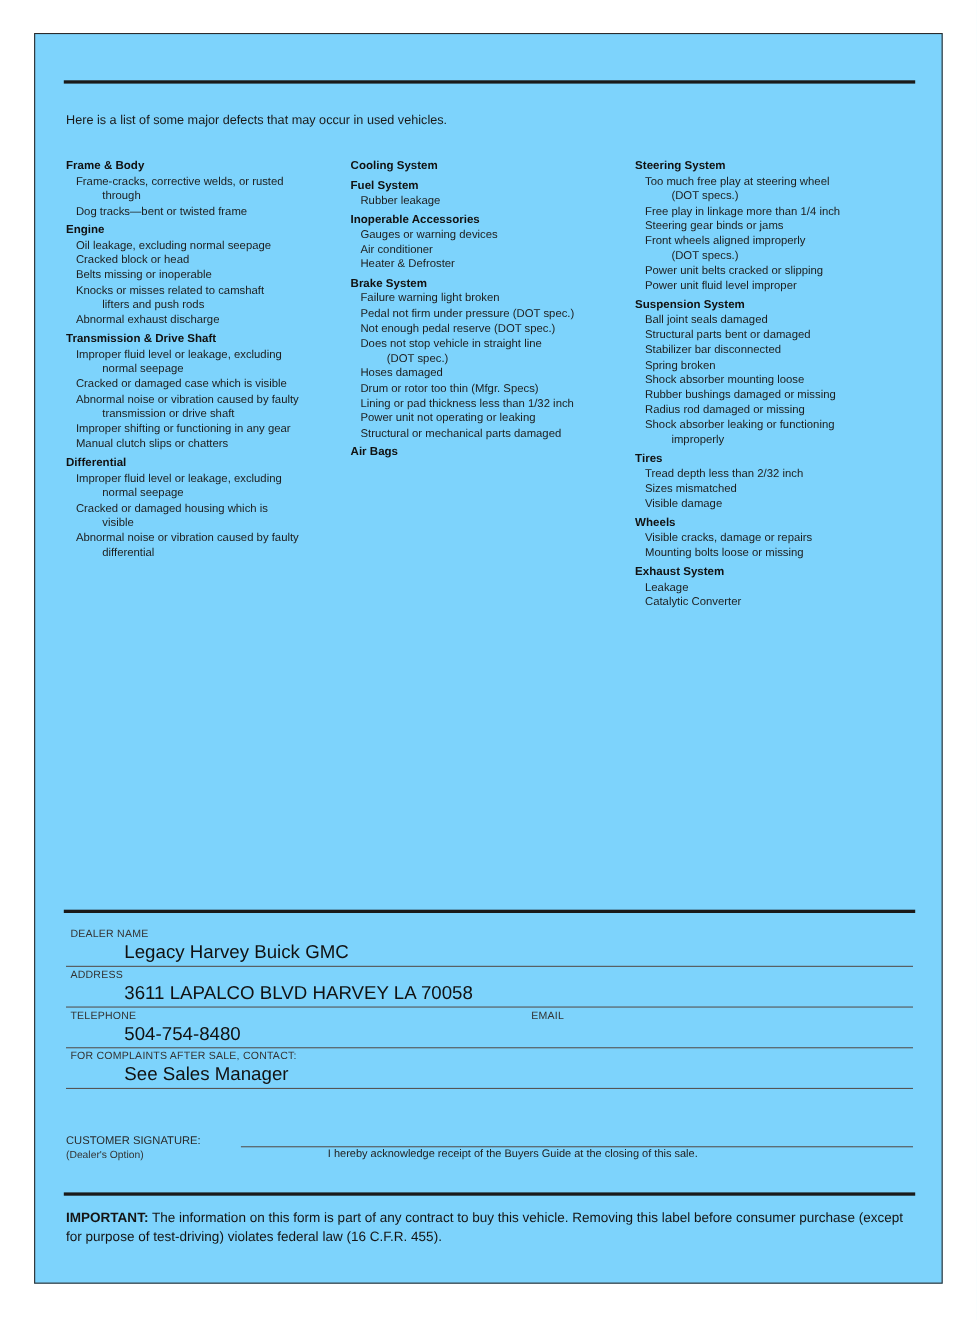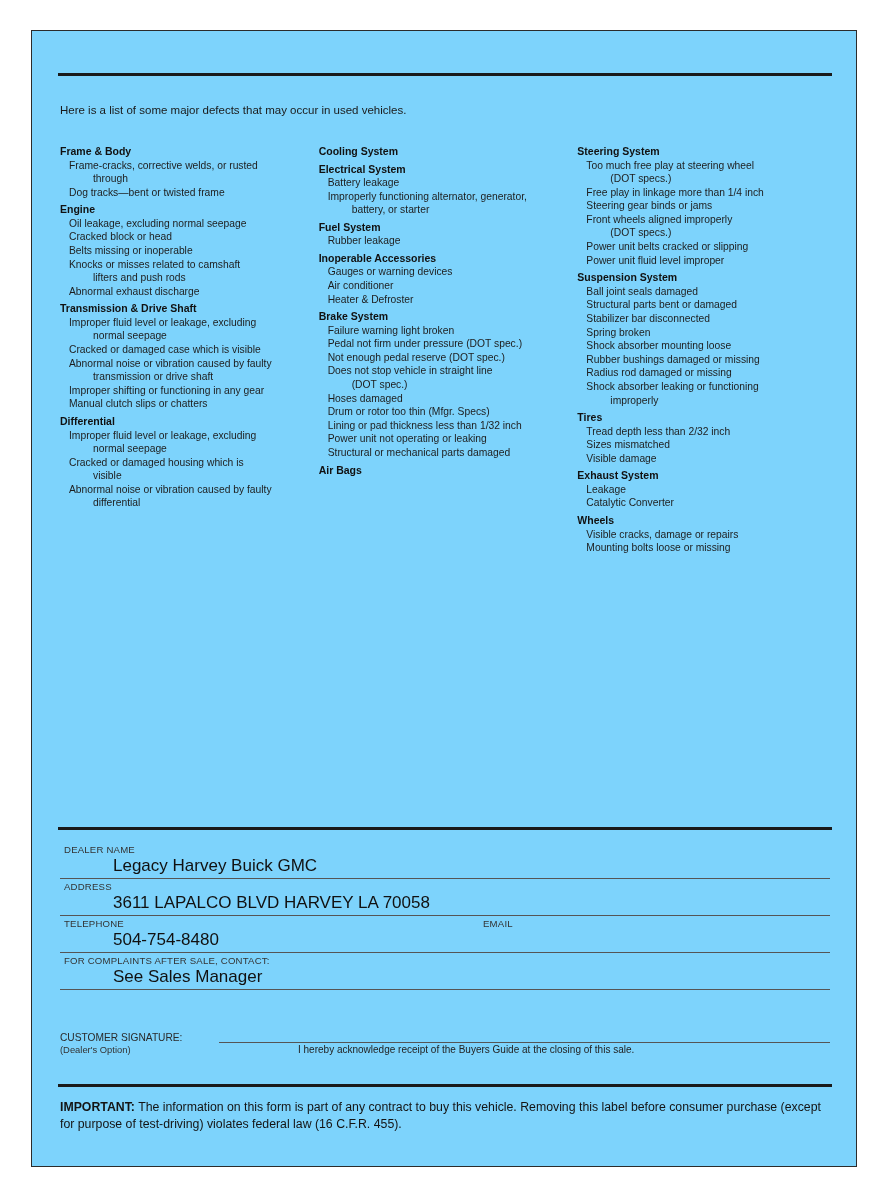--- a/index.html
+++ b/index.html
@@ -237,27 +237,20 @@
             <li><span>Abnormal noise or vibration caused by faulty</span><span class="cont">differential</span></li>
           </ul>
         </div>
       </div>
 
       <div class="col c2">
         <div class="grp">
           <div class="grp-title">Cooling System</div>
         </div>
         <div class="grp">
-          <div class="grp-title">Electrical System</div>
-          <ul class="items">
-            <li>Battery leakage</li>
-            <li><span>Improperly functioning alternator, generator,</span><span class="cont">battery, or starter</span></li>
-          </ul>
-        </div>
-        <div class="grp">
           <div class="grp-title">Fuel System</div>
           <ul class="items">
             <li>Rubber leakage</li>
           </ul>
         </div>
         <div class="grp">
           <div class="grp-title">Inoperable Accessories</div>
           <ul class="items">
             <li>Gauges or warning devices</li>
             <li>Air conditioner</li>
@@ -310,31 +303,31 @@
         </div>
         <div class="grp">
           <div class="grp-title">Tires</div>
           <ul class="items">
             <li>Tread depth less than 2/32 inch</li>
             <li>Sizes mismatched</li>
             <li>Visible damage</li>
           </ul>
         </div>
         <div class="grp">
+          <div class="grp-title">Wheels</div>
+          <ul class="items">
+            <li>Visible cracks, damage or repairs</li>
+            <li>Mounting bolts loose or missing</li>
+          </ul>
+        </div>
+        <div class="grp">
           <div class="grp-title">Exhaust System</div>
           <ul class="items">
             <li>Leakage</li>
             <li>Catalytic Converter</li>
-          </ul>
-        </div>
-        <div class="grp">
-          <div class="grp-title">Wheels</div>
-          <ul class="items">
-            <li>Visible cracks, damage or repairs</li>
-            <li>Mounting bolts loose or missing</li>
           </ul>
         </div>
       </div>
 
     </div>
 
     <div class="rule-mid"></div>
 
     <div class="dealer">
       <div class="fld">

